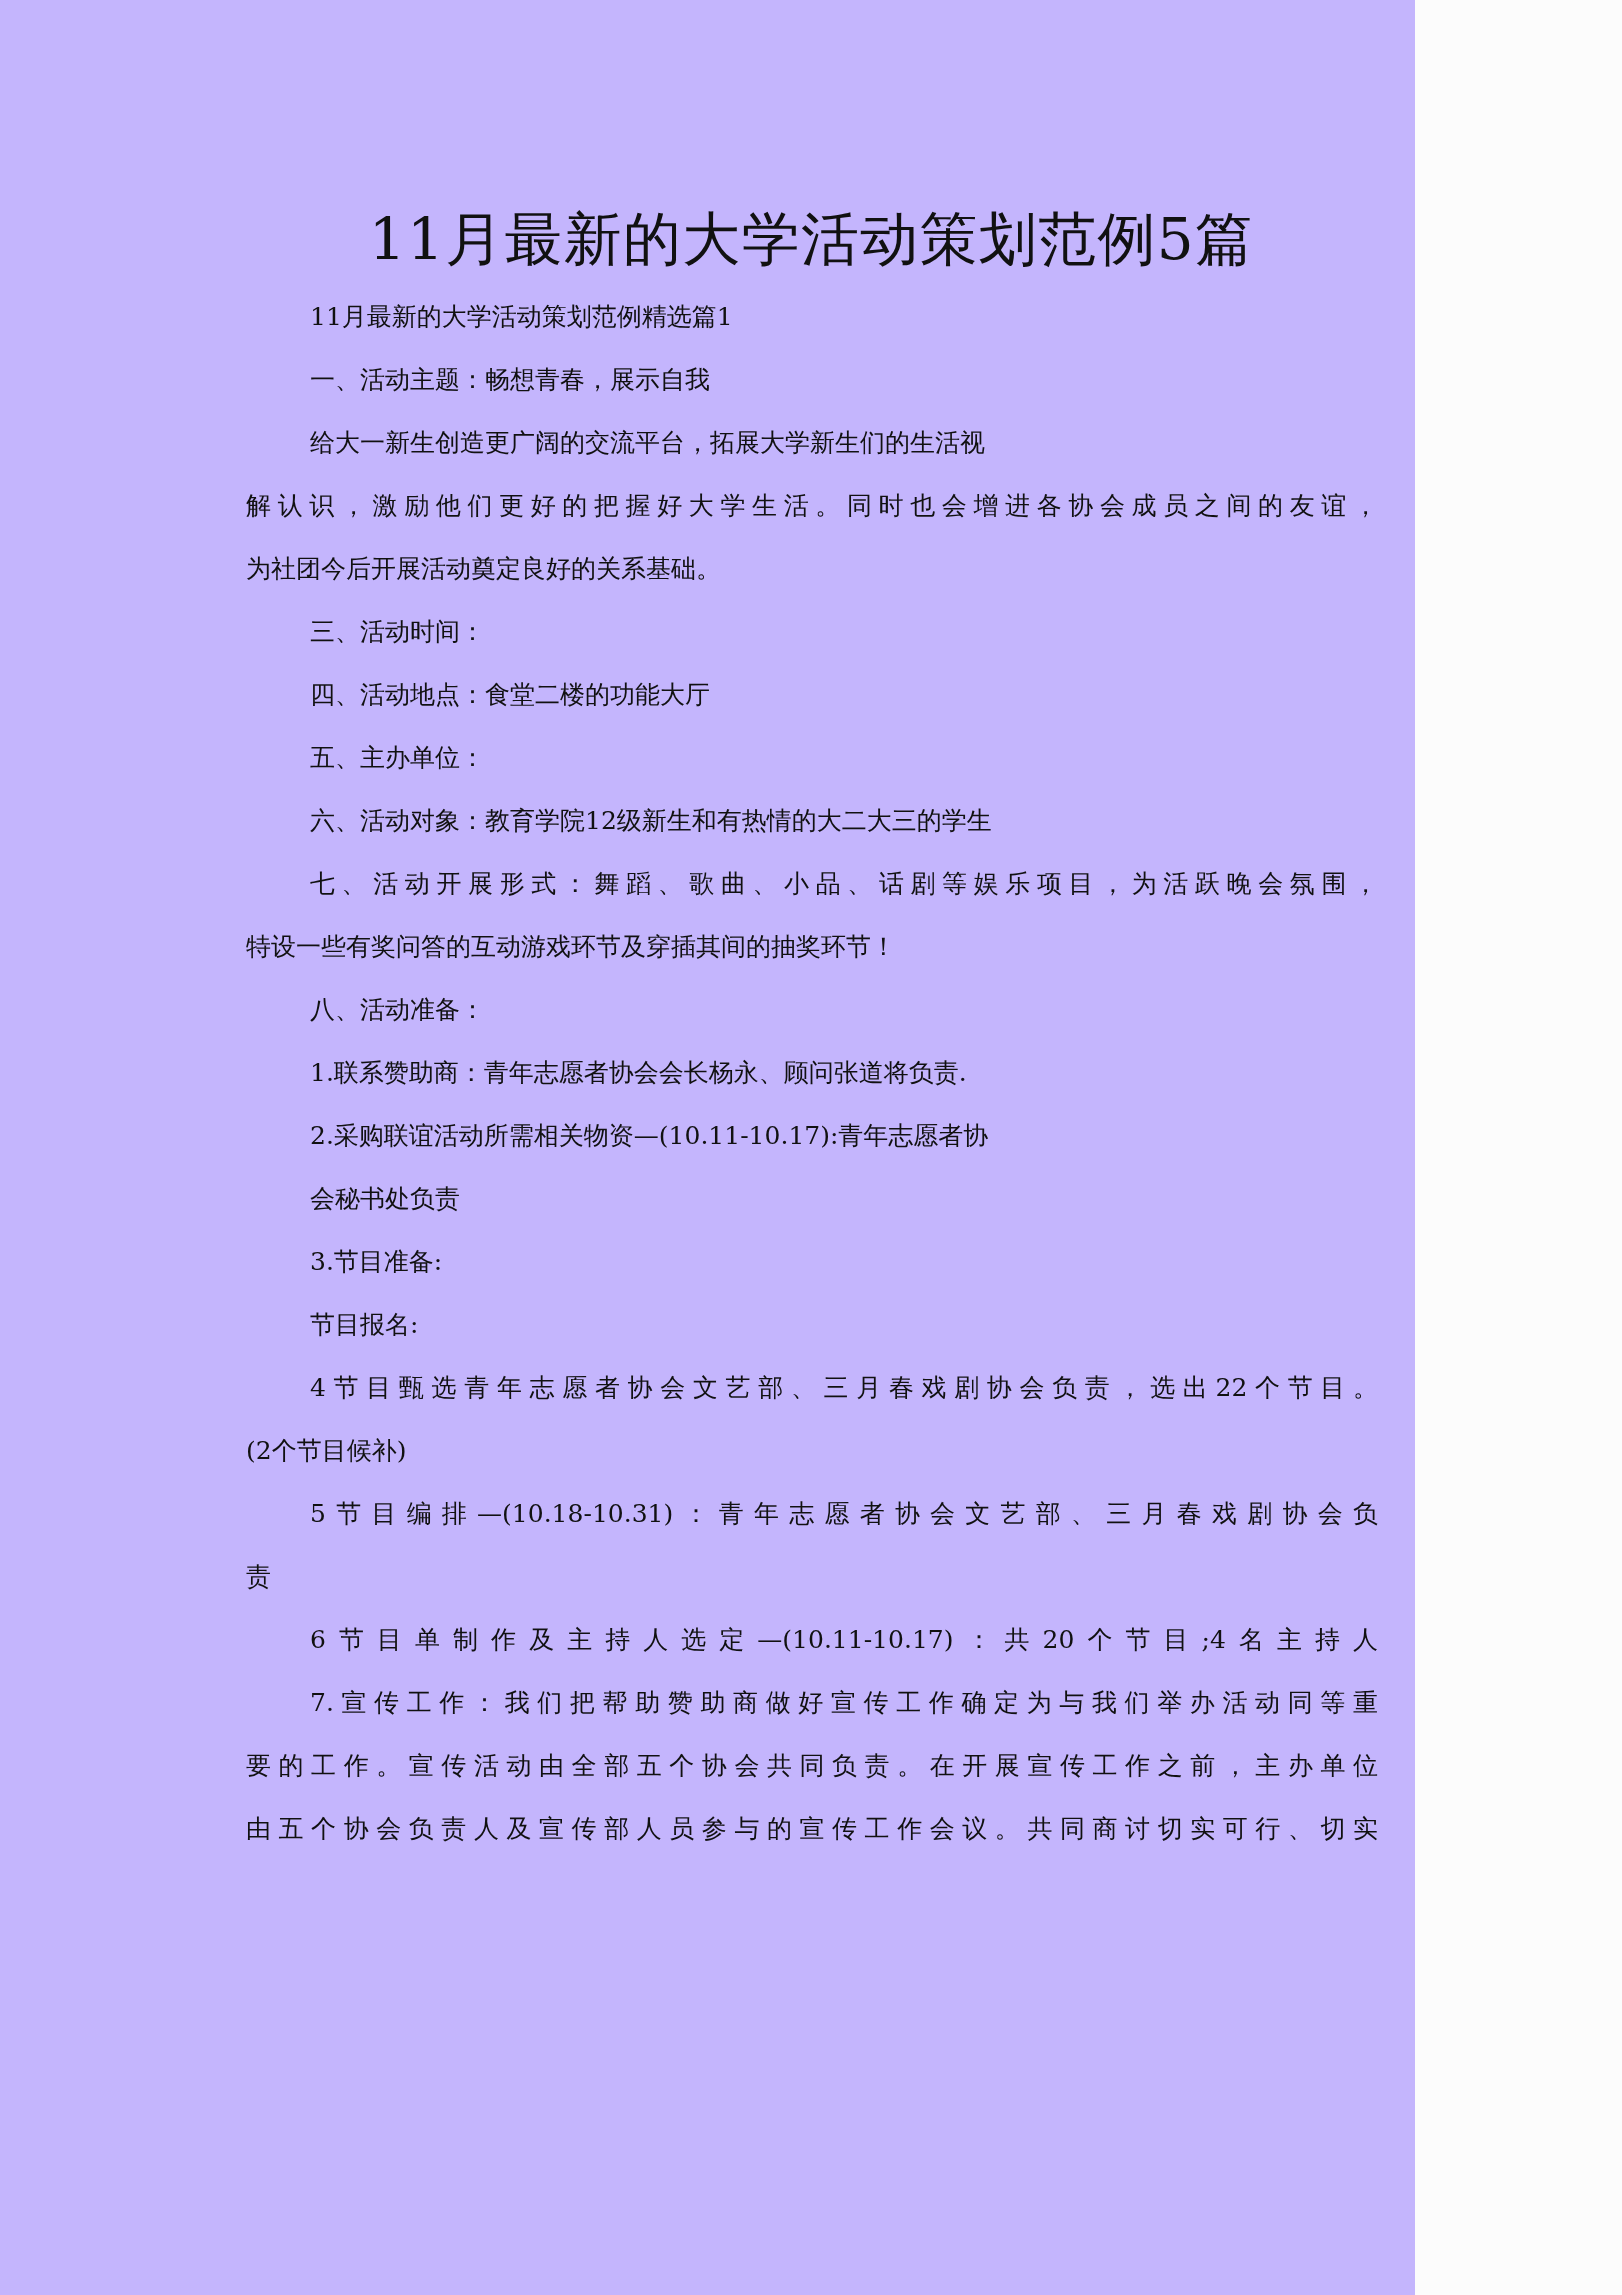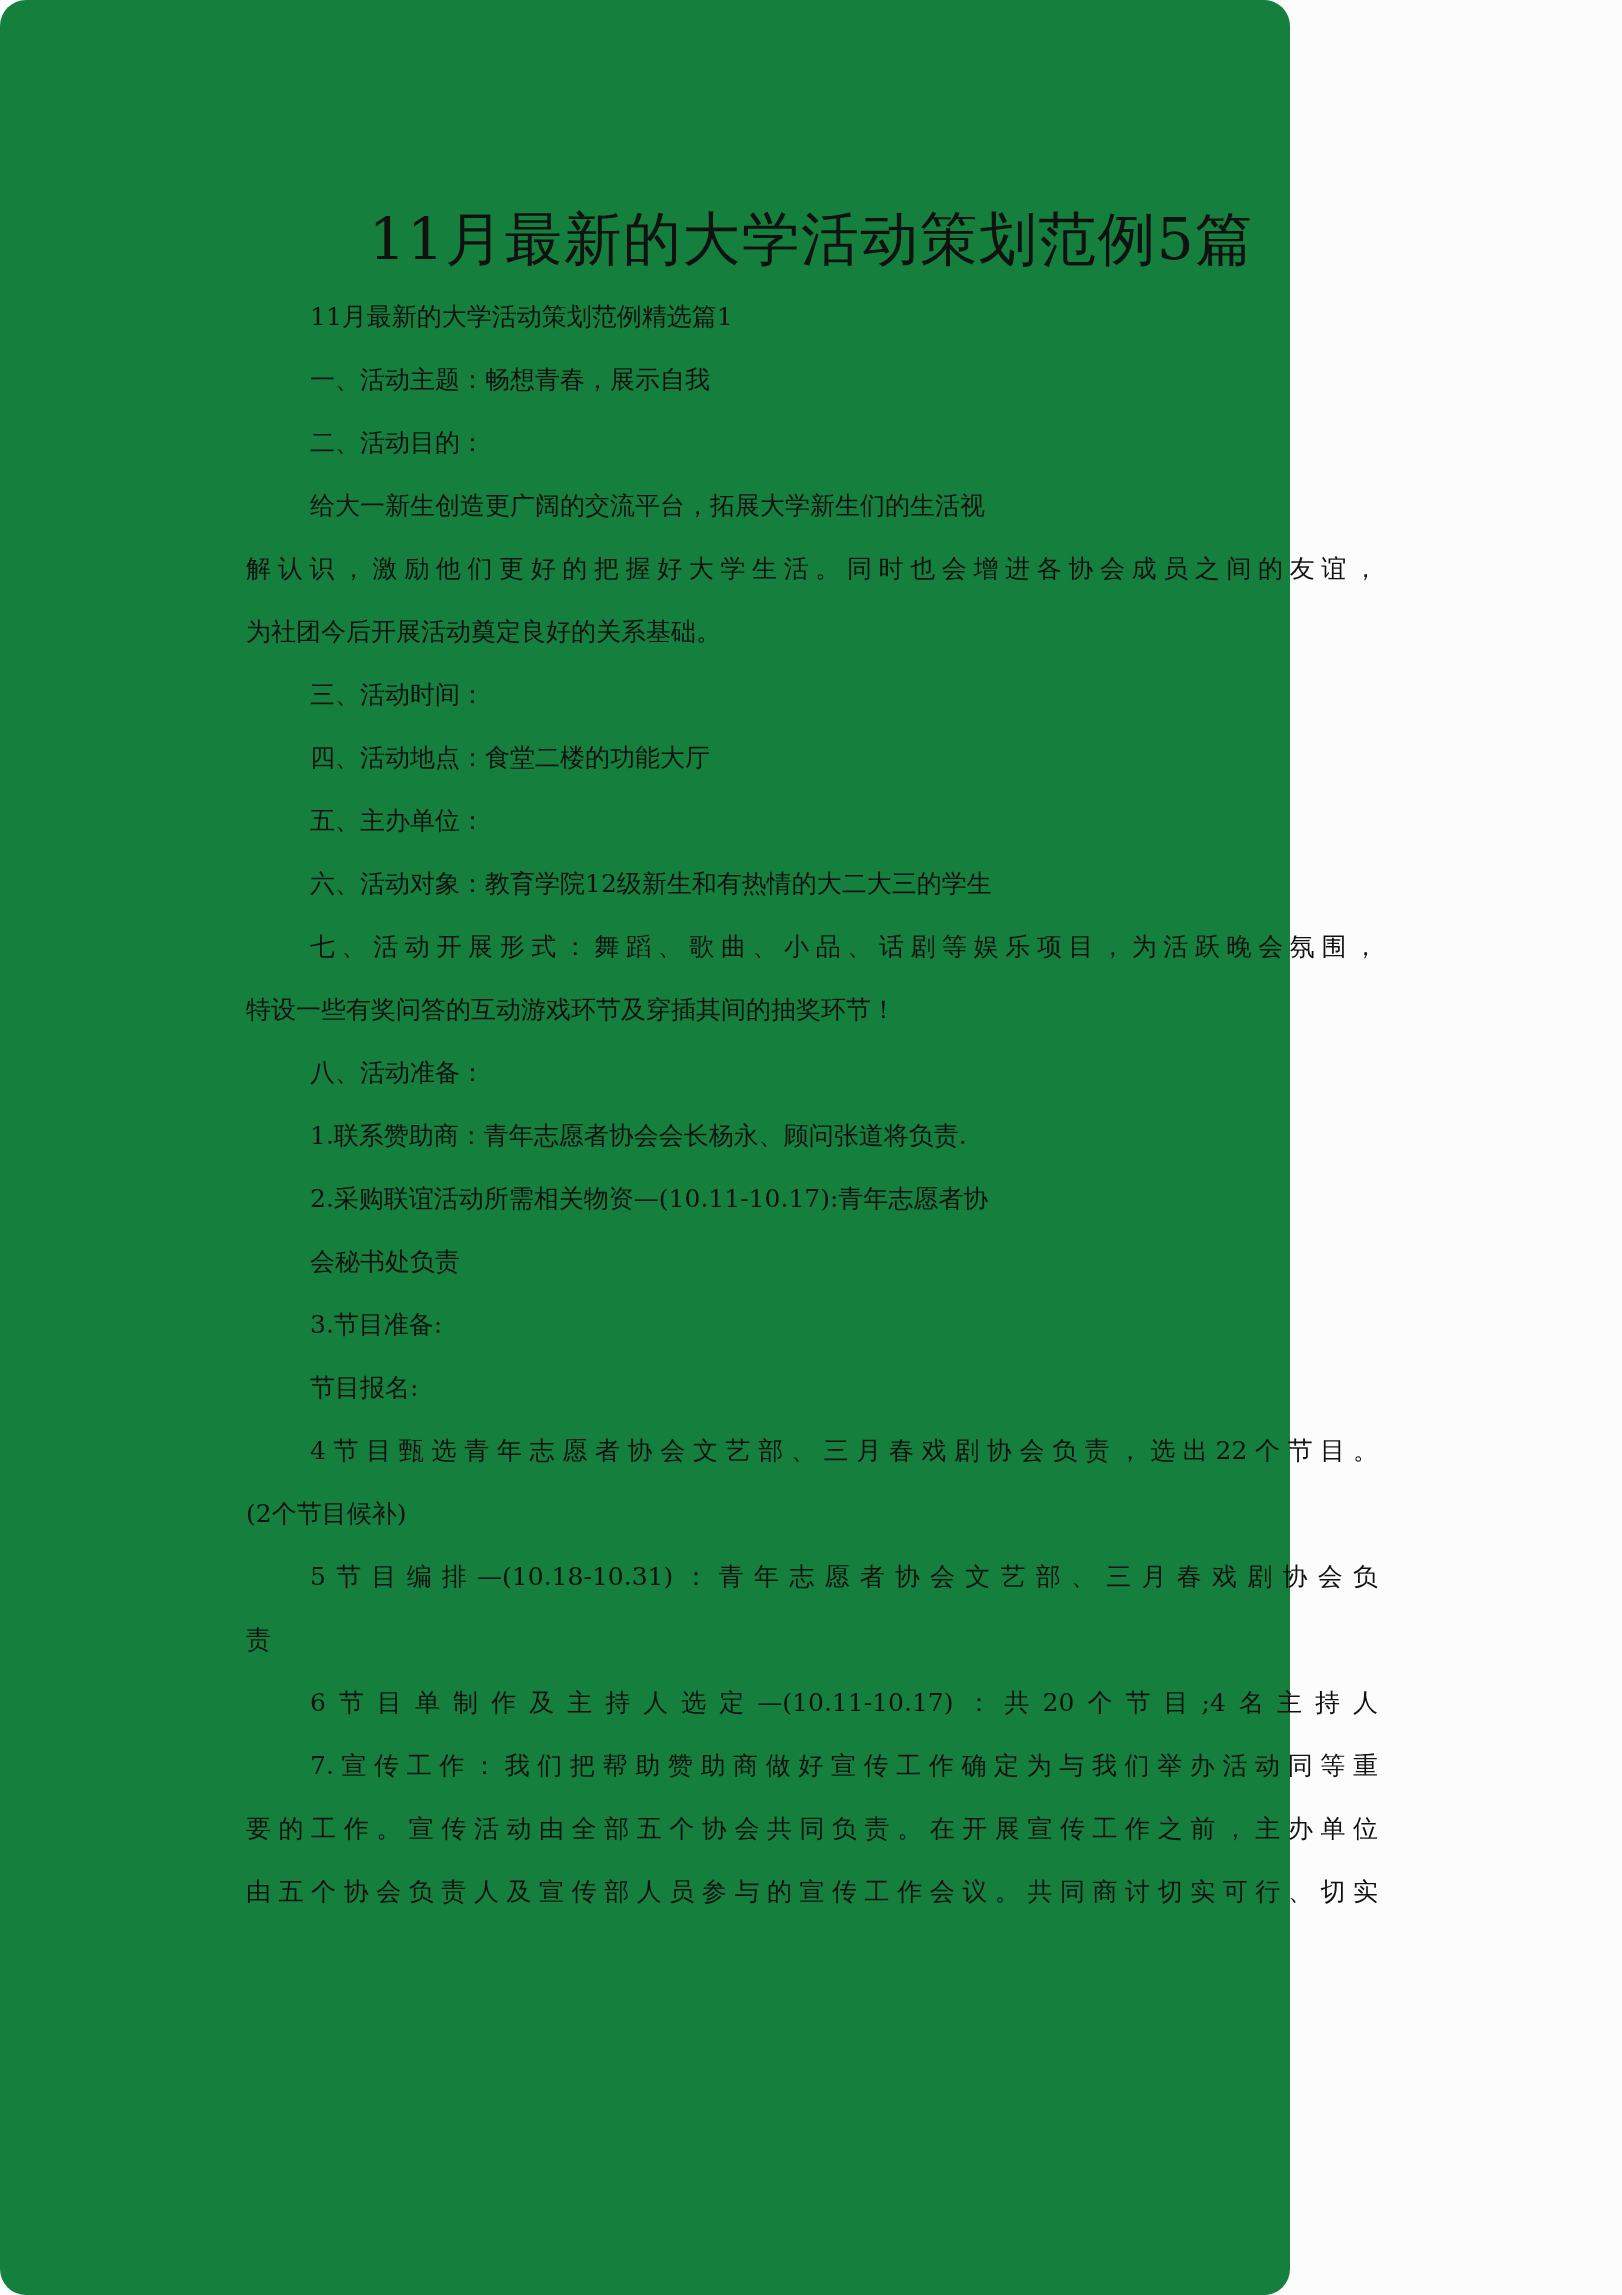--- a/index.html
+++ b/index.html
@@ -12,24 +12,23 @@
       height: 2295px;
       position: relative;
       overflow: hidden;
       color: #111111;
       font-family: "DejaVu Serif", "Liberation Serif", serif;
     }
     .page {
       position: absolute;
       left: 0;
       top: 0;
-      width: 1290px;
+      width: 1415px;
       height: 2295px;
-      background: #15803d;
-      border-radius: 26px;
+      background: #c4b5fd;
     }
     .title {
       position: absolute;
       left: 0;
       width: 1623px;
       top: 202px;
       height: 75px;
       line-height: 75px;
       text-align: center;
       font-size: 58px;
@@ -60,21 +59,20 @@
   </style>
 </head>
 <body>
 
 <div class="page">
   <h1 class="title">11月最新的大学活动策划范例5篇</h1>
 
   <div class="body" id="doc-body">
     <div class="line indent">11月最新的大学活动策划范例精选篇1</div>
     <div class="line indent">一、活动主题：畅想青春，展示自我</div>
-    <div class="line indent">二、活动目的：</div>
     <div class="line indent">给大一新生创造更广阔的交流平台，拓展大学新生们的生活视</div>
     <div class="line justify">解认识，激励他们更好的把握好大学生活。同时也会增进各协会成员之间的友谊，</div>
     <div class="line">为社团今后开展活动奠定良好的关系基础。</div>
     <div class="line indent">三、活动时间：</div>
     <div class="line indent">四、活动地点：食堂二楼的功能大厅</div>
     <div class="line indent">五、主办单位：</div>
     <div class="line indent">六、活动对象：教育学院12级新生和有热情的大二大三的学生</div>
     <div class="line indent justify">七、活动开展形式：舞蹈、歌曲、小品、话剧等娱乐项目，为活跃晚会氛围，</div>
     <div class="line">特设一些有奖问答的互动游戏环节及穿插其间的抽奖环节！</div>
     <div class="line indent">八、活动准备：</div>

